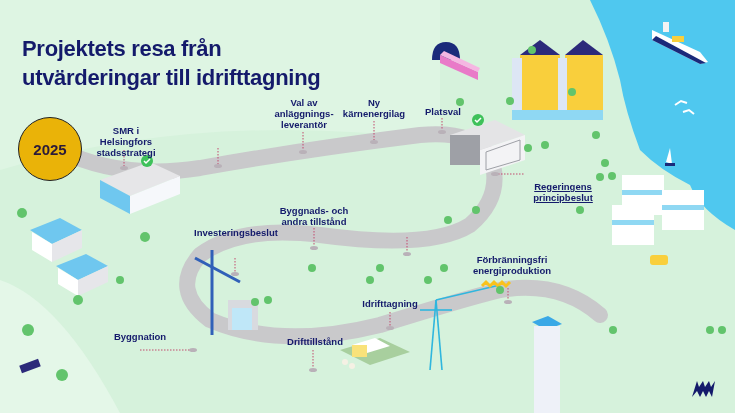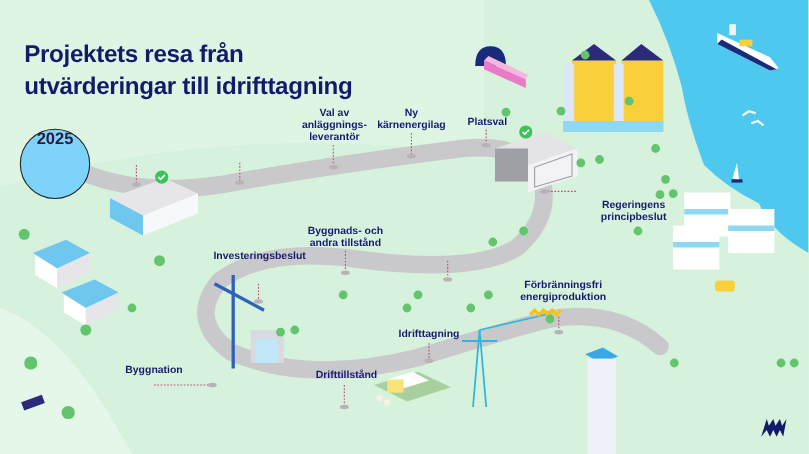--- a/index.html
+++ b/index.html
@@ -1,21 +1,21 @@
 <!DOCTYPE html>
 <html><head>
 <meta charset="utf-8">
 <style>
   html,body{margin:0;padding:0;}
   body{width:735px;height:413px;overflow:hidden;background:#d9f3df;font-family:"Liberation Sans",sans-serif;}
   #stage{position:relative;width:735px;height:413px;overflow:hidden;background:#d6f2dc;}
   svg.scene{position:absolute;left:0;top:0;}
   .title{position:absolute;left:22px;top:34px;color:#141a6b;font-weight:700;font-size:22px;line-height:29px;letter-spacing:-0.3px;white-space:pre-line;}
   .lbl{position:absolute;color:#141a6b;font-weight:700;font-size:9.5px;line-height:11px;text-align:center;white-space:pre-line;}
-  .badge{position:absolute;border-radius:50%;background:#7dd3fc;border:1.5px solid #222;display:flex;align-items:flex-start;justify-content:center;color:#2a1a3a;font-weight:700;font-size:15px;}
+  .badge{position:absolute;border-radius:50%;background:#eab308;border:1.5px solid #222;display:flex;align-items:center;justify-content:center;color:#2a1a3a;font-weight:700;font-size:15px;}
   .badge.dashed{border:1.5px dashed #222;}
 </style>
 </head>
 <body>
 
 <div id="stage">
 
   <svg class="scene" width="735" height="413" viewBox="0 0 735 413">
 
     <path d="M0 170 Q200 110 440 140 L440 0 L0 0 Z" fill="#def5e3"></path>
@@ -196,27 +196,29 @@
     <path d="M692 397 L697 381 L699 387 L703 381 L705 387 L709 381 L711 387 L715 381 L712 397 L709 391 L706 397 L703 391 L700 397 L697 391 Z" fill="#141a6b"></path>
   </svg>
 
   <div class="title">Projektets resa från
 utvärderingar till idrifttagning</div>
 
   <div class="badge" style="left:18px;top:117px;width:62px;height:62px;">
     <span>2025</span>
   </div>
 
+  <div class="lbl" style="left:88px;top:125px;width:76px;">SMR i Helsingfors
+stadsstrategi</div>
   <div class="lbl" style="left:270px;top:97px;width:68px;">Val av
 anläggnings-
 leverantör</div>
   <div class="lbl" style="left:342px;top:97px;width:64px;">Ny
 kärnenergilag</div>
   <div class="lbl" style="left:418px;top:106px;width:50px;">Platsval</div>
-  <div class="lbl" style="left:542px;top:181px;width:68px;">Regeringens
+  <div class="lbl" style="left:529px;top:181px;width:68px;text-decoration:underline;">Regeringens
 principbeslut</div>
   <div class="lbl" style="left:278px;top:205px;width:72px;">Byggnads- och
 andra tillstånd</div>
   <div class="lbl" style="left:194px;top:227px;width:84px;">Investeringsbeslut</div>
   <div class="lbl" style="left:110px;top:331px;width:60px;">Byggnation</div>
   <div class="lbl" style="left:284px;top:336px;width:62px;">Drifttillstånd</div>
   <div class="lbl" style="left:358px;top:298px;width:64px;">Idrifttagning</div>
   <div class="lbl" style="left:468px;top:254px;width:88px;">Förbränningsfri
 energiproduktion</div>
 

